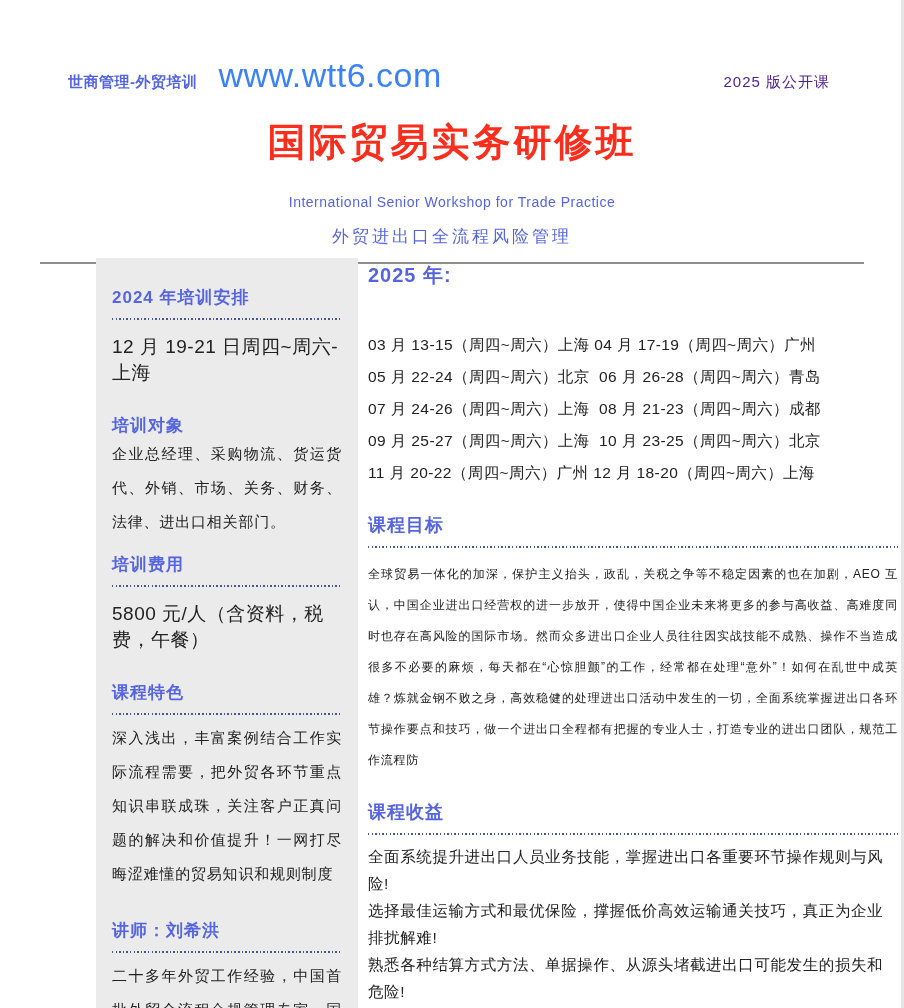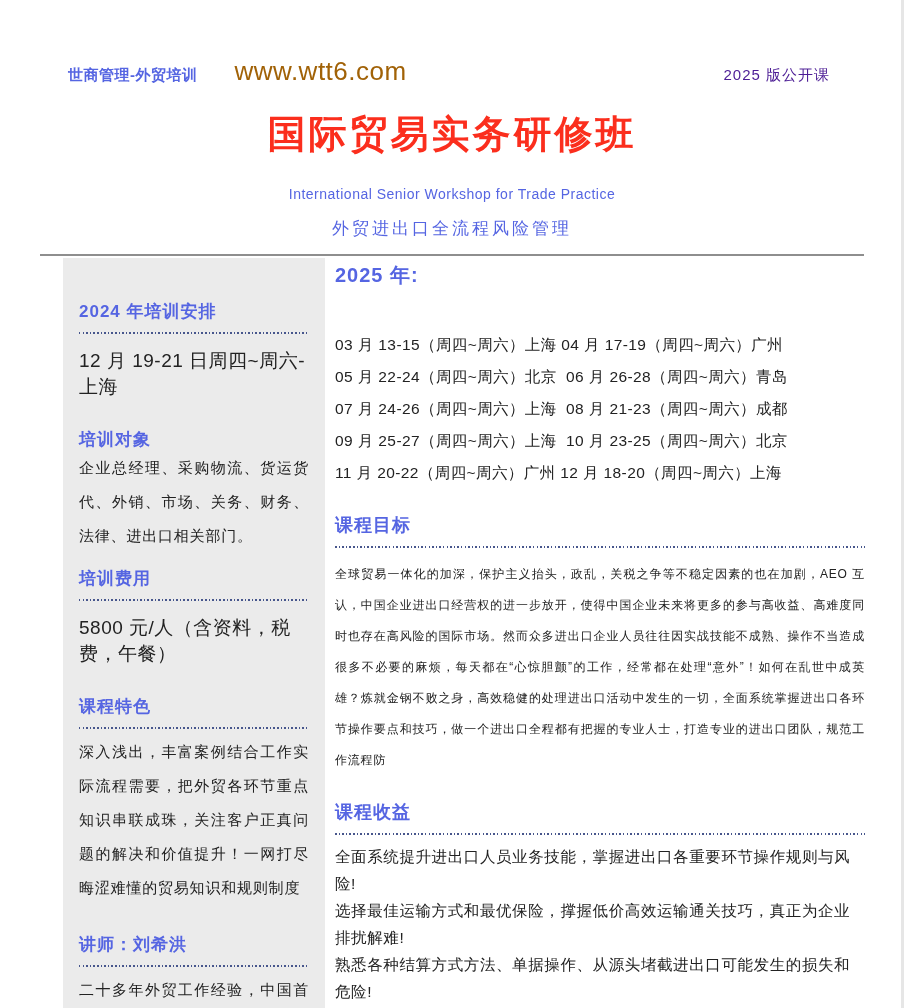--- a/index.html
+++ b/index.html
@@ -18,21 +18,21 @@
   
   .header {
     display: flex; align-items: baseline;
     padding: 56px 74px 0 68px;
     gap: 7px;
   }
   .brand {
     color: #5565e2; font-weight: bold; font-size: 15px; letter-spacing: 0.5px;
   }
   .header-url {
-    color: #a16207; font-size: 26px; margin-left: 30px; letter-spacing: 0.5px;
+    color: #3b82f6; font-size: 34px; margin-left: 14px; letter-spacing: 0.5px;
     text-decoration: none; cursor: pointer;
   }
   .edition {
     margin-left: auto; color: #4c1d95; font-size: 15px; letter-spacing: 1px;
   }
   
   .title-block { text-align: center; }
   .main-title {
     margin-top: 22px;
     color: #fb2e1d; font-size: 38px; font-weight: bold; letter-spacing: 3px;
@@ -48,23 +48,23 @@
   .divider {
     margin: 14px 40px 0 40px;
     height: 2px; background: #8e8e8e;
   }
   
   .columns {
     position: absolute; top: 258px; left: 0; right: 0; bottom: 0;
     display: flex;
   }
   .sidebar {
-    margin-left: 63px; width: 262px; flex: none;
+    margin-left: 96px; width: 262px; flex: none;
     background: #ebebeb;
-    padding: 28px 16px 0 16px;
+    padding: 14px 16px 0 16px;
   }
   .main-col {
     margin-left: 10px; width: 530px; flex: none;
     padding-top: 4px;
   }
   
   .sec-heading {
     color: #5565e2; font-weight: bold; font-size: 17px; letter-spacing: 1px;
   }
   .dotline {

